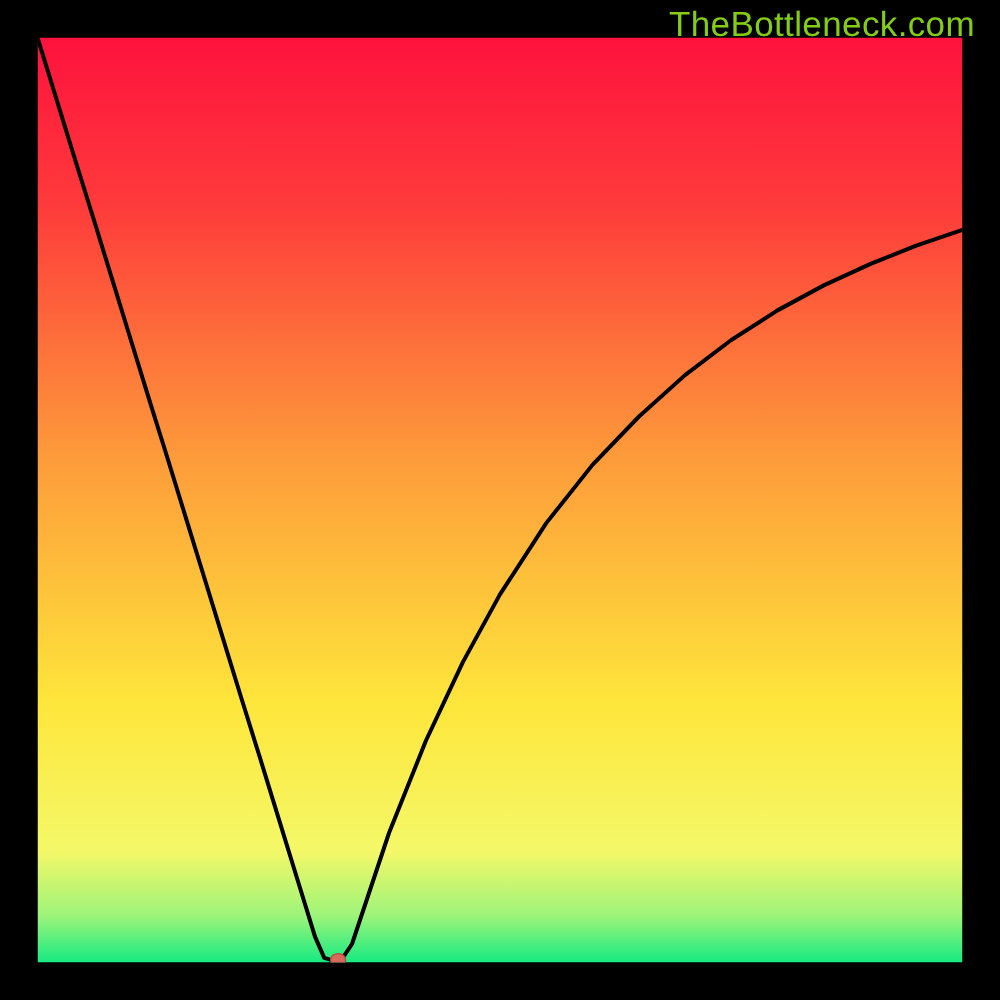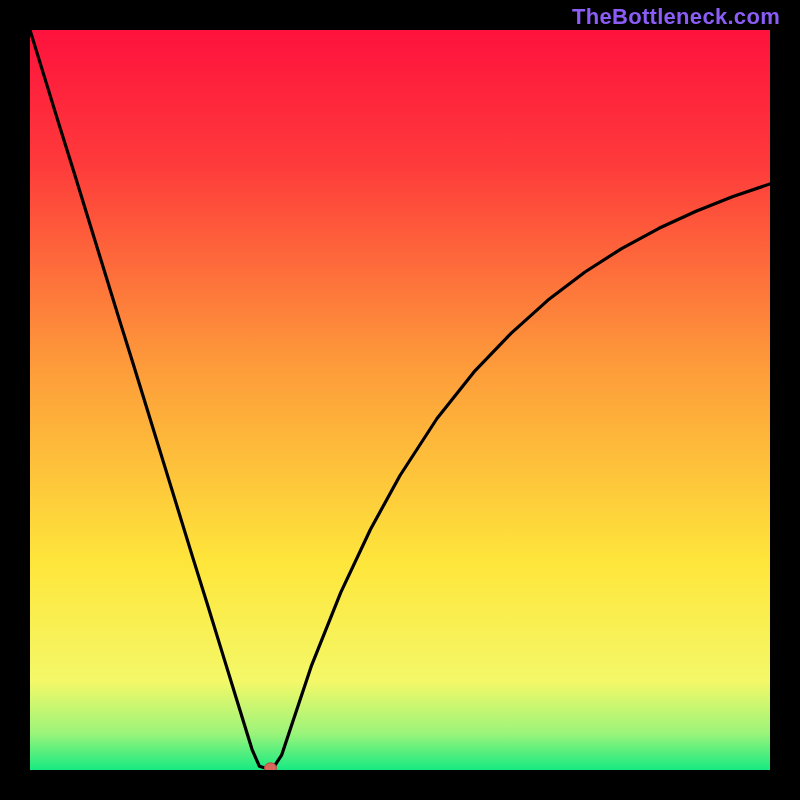--- a/index.html
+++ b/index.html
@@ -14,23 +14,23 @@
   .frame {
     position: relative;
     width: 800px;
     height: 800px;
     background: #000;
   }
   .watermark {
     position: absolute;
     top: 4px;
     right: 20px;
-    color: #8b5cf6;
-    font-size: 22px;
-    font-weight: 700;
+    color: #84cc16;
+    font-size: 28px;
+    font-weight: 400;
     letter-spacing: 0.3px;
     user-select: none;
   }
   .plot-area {
     position: absolute;
     left: 30px;
     top: 30px;
     width: 740px;
     height: 740px;
   }

